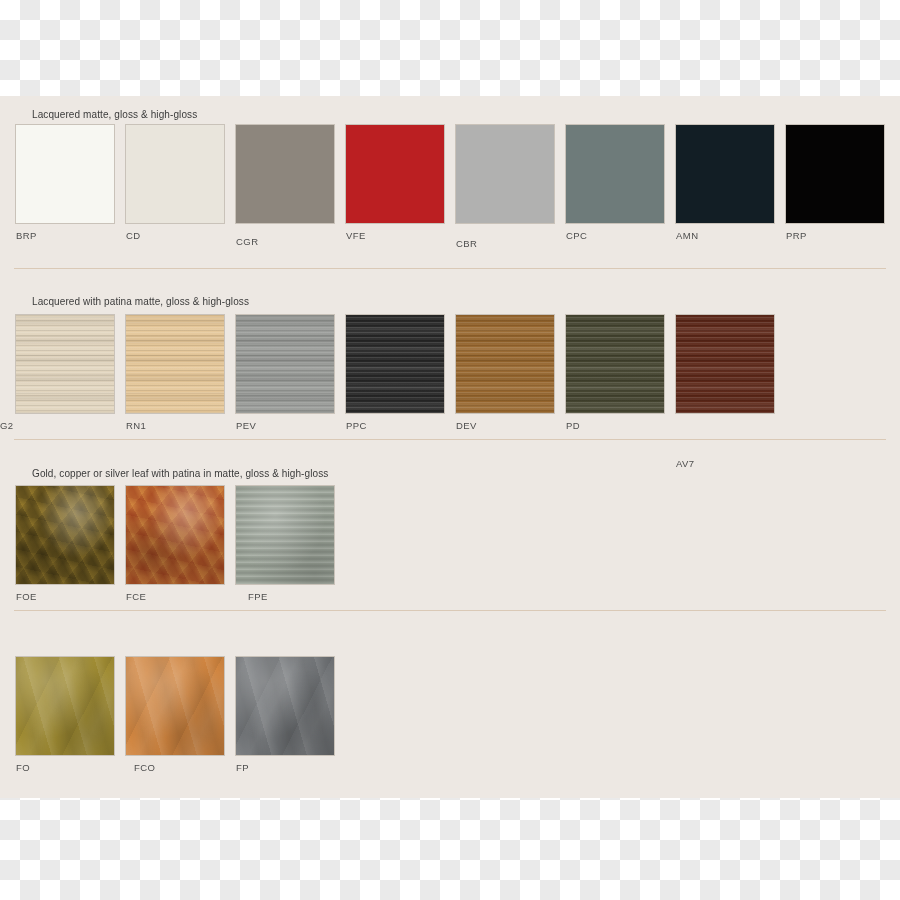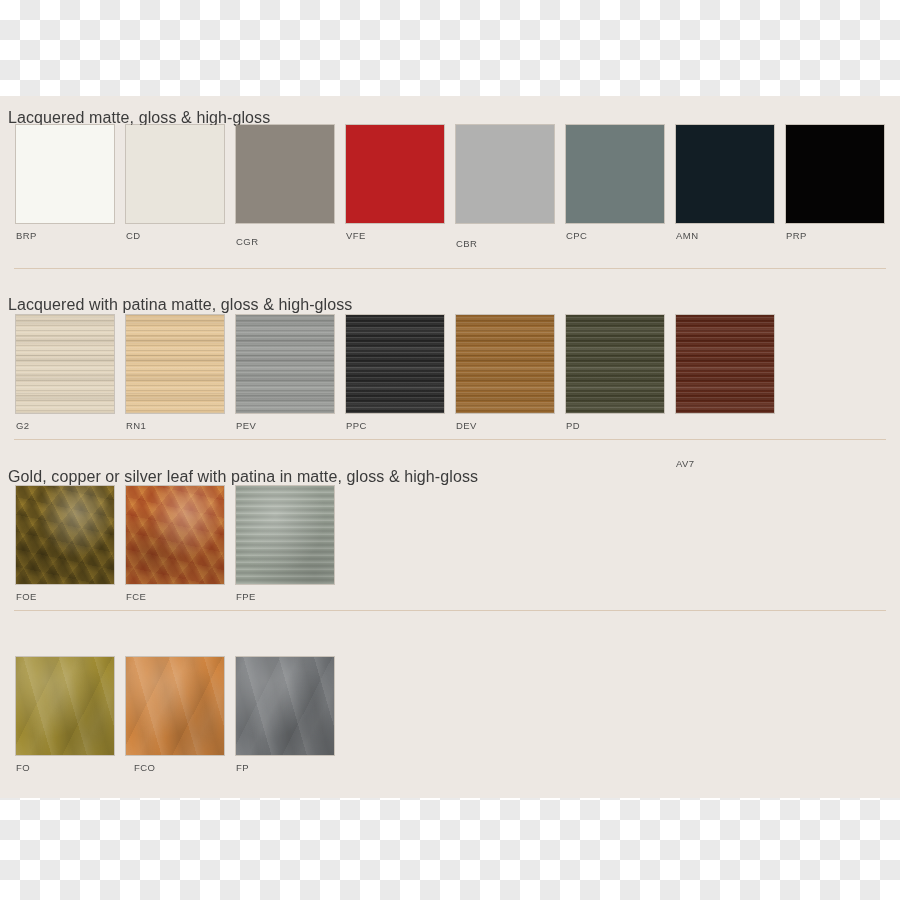--- a/index.html
+++ b/index.html
@@ -17,22 +17,22 @@
 
   .panel{
     position:absolute;left:0;top:96px;width:900px;height:702px;
     background:#ede8e3;
   }
   .divider{
     position:absolute;left:14px;right:14px;height:1px;
     background:#dac9b6;
   }
   .sec-title{
-    position:absolute;left:8px;
-    font-size:16px;color:#3b3b3b;letter-spacing:.1px;
+    position:absolute;left:32px;
+    font-size:10px;color:#3b3b3b;letter-spacing:.1px;
     white-space:nowrap;
   }
   .swatch{
     position:absolute;width:98px;height:98px;
     box-shadow:0 0 0 1px rgba(120,105,90,.30);
   }
   .swatch-label{
     position:absolute;font-size:9.5px;color:#4d4d4d;letter-spacing:.45px;
     white-space:nowrap;
   }
@@ -127,41 +127,41 @@
       <div class="swatch-label" style="left: 456px; top: 134px; color: rgb(77, 77, 77); margin-top: 8px;">CBR</div>
       <div class="swatch" style="left: 566px; top: 29px; background: rgb(110, 123, 122);"></div>
       <div class="swatch-label" style="left: 566px; top: 134px; color: rgb(77, 77, 77);">CPC</div>
       <div class="swatch" style="left: 676px; top: 29px; background: rgb(18, 30, 37);"></div>
       <div class="swatch-label" style="left: 676px; top: 134px; color: rgb(77, 77, 77);">AMN</div>
       <div class="swatch" style="left: 786px; top: 29px; background: rgb(5, 4, 4);"></div>
       <div class="swatch-label" style="left: 786px; top: 134px; color: rgb(77, 77, 77);">PRP</div>
       <div class="divider" style="top: 172px; background: rgb(218, 201, 182);"></div>
       <div class="sec-title" style="top: 200px; color: rgb(59, 59, 59);">Lacquered with patina matte, gloss &amp; high-gloss</div>
       <div class="swatch tex-grain" style="left: 16px; top: 219px; background: rgb(225, 212, 189);"></div>
-      <div class="swatch-label" style="left: 16px; top: 324px; color: rgb(77, 77, 77);">G2</div>
+      <div class="swatch-label" style="left: 0; top: 324px; color: rgb(77, 77, 77);">G2</div>
       <div class="swatch tex-grain" style="left: 126px; top: 219px; background: rgb(228, 197, 150);"></div>
       <div class="swatch-label" style="left: 126px; top: 324px; color: rgb(77, 77, 77);">RN1</div>
       <div class="swatch tex-grain" style="left: 236px; top: 219px; background: rgb(149, 151, 148);"></div>
       <div class="swatch-label" style="left: 236px; top: 324px; color: rgb(77, 77, 77);">PEV</div>
       <div class="swatch tex-grain" style="left: 346px; top: 219px; background: rgb(39, 39, 39);"></div>
       <div class="swatch-label" style="left: 346px; top: 324px; color: rgb(77, 77, 77);">PPC</div>
       <div class="swatch tex-grain" style="left: 456px; top: 219px; background: rgb(150, 101, 44);"></div>
       <div class="swatch-label" style="left: 456px; top: 324px; color: rgb(77, 77, 77);">DEV</div>
       <div class="swatch tex-grain" style="left: 566px; top: 219px; background: rgb(68, 68, 47);"></div>
       <div class="swatch-label" style="left: 566px; top: 324px; color: rgb(77, 77, 77);">PD</div>
       <div class="swatch tex-grain" style="left: 676px; top: 219px; background: rgb(92, 38, 23);"></div>
       <div class="swatch-label" style="left: 676px; top: 324px; color: rgb(77, 77, 77); margin-top: 38px;">AV7</div>
       <div class="divider" style="top: 343px; background: rgb(218, 201, 182);"></div>
       <div class="sec-title" style="top: 372px; color: rgb(59, 59, 59);">Gold, copper or silver leaf with patina in matte, gloss &amp; high-gloss</div>
       <div class="swatch tex-leaf" style="left: 16px; top: 390px; background: rgb(110, 90, 32);"></div>
       <div class="swatch-label" style="left: 16px; top: 495px; color: rgb(77, 77, 77);">FOE</div>
       <div class="swatch tex-leaf" style="left: 126px; top: 390px; background: rgb(185, 100, 47);"></div>
       <div class="swatch-label" style="left: 126px; top: 495px; color: rgb(77, 77, 77);">FCE</div>
       <div class="swatch tex-silk" style="left: 236px; top: 390px; background: rgb(155, 163, 152);"></div>
-      <div class="swatch-label" style="left: 236px; top: 495px; color: rgb(77, 77, 77);">FPE</div>
+      <div class="swatch-label" style="left: 248px; top: 495px; color: rgb(77, 77, 77);">FPE</div>
       <div class="divider" style="top: 514px; background: rgb(218, 201, 182);"></div>
       <div class="swatch tex-smooth-leaf" style="left: 16px; top: 561px; background: rgb(160, 140, 51);"></div>
       <div class="swatch-label" style="left: 16px; top: 666px; color: rgb(77, 77, 77);">FO</div>
       <div class="swatch tex-smooth-leaf" style="left: 126px; top: 561px; background: rgb(208, 133, 64);"></div>
       <div class="swatch-label" style="left: 134px; top: 666px; color: rgb(77, 77, 77);">FCO</div>
       <div class="swatch tex-smooth-leaf" style="left: 236px; top: 561px; background: rgb(113, 116, 119);"></div>
       <div class="swatch-label" style="left: 236px; top: 666px; color: rgb(77, 77, 77);">FP</div>
     </div>
 </div>
 

